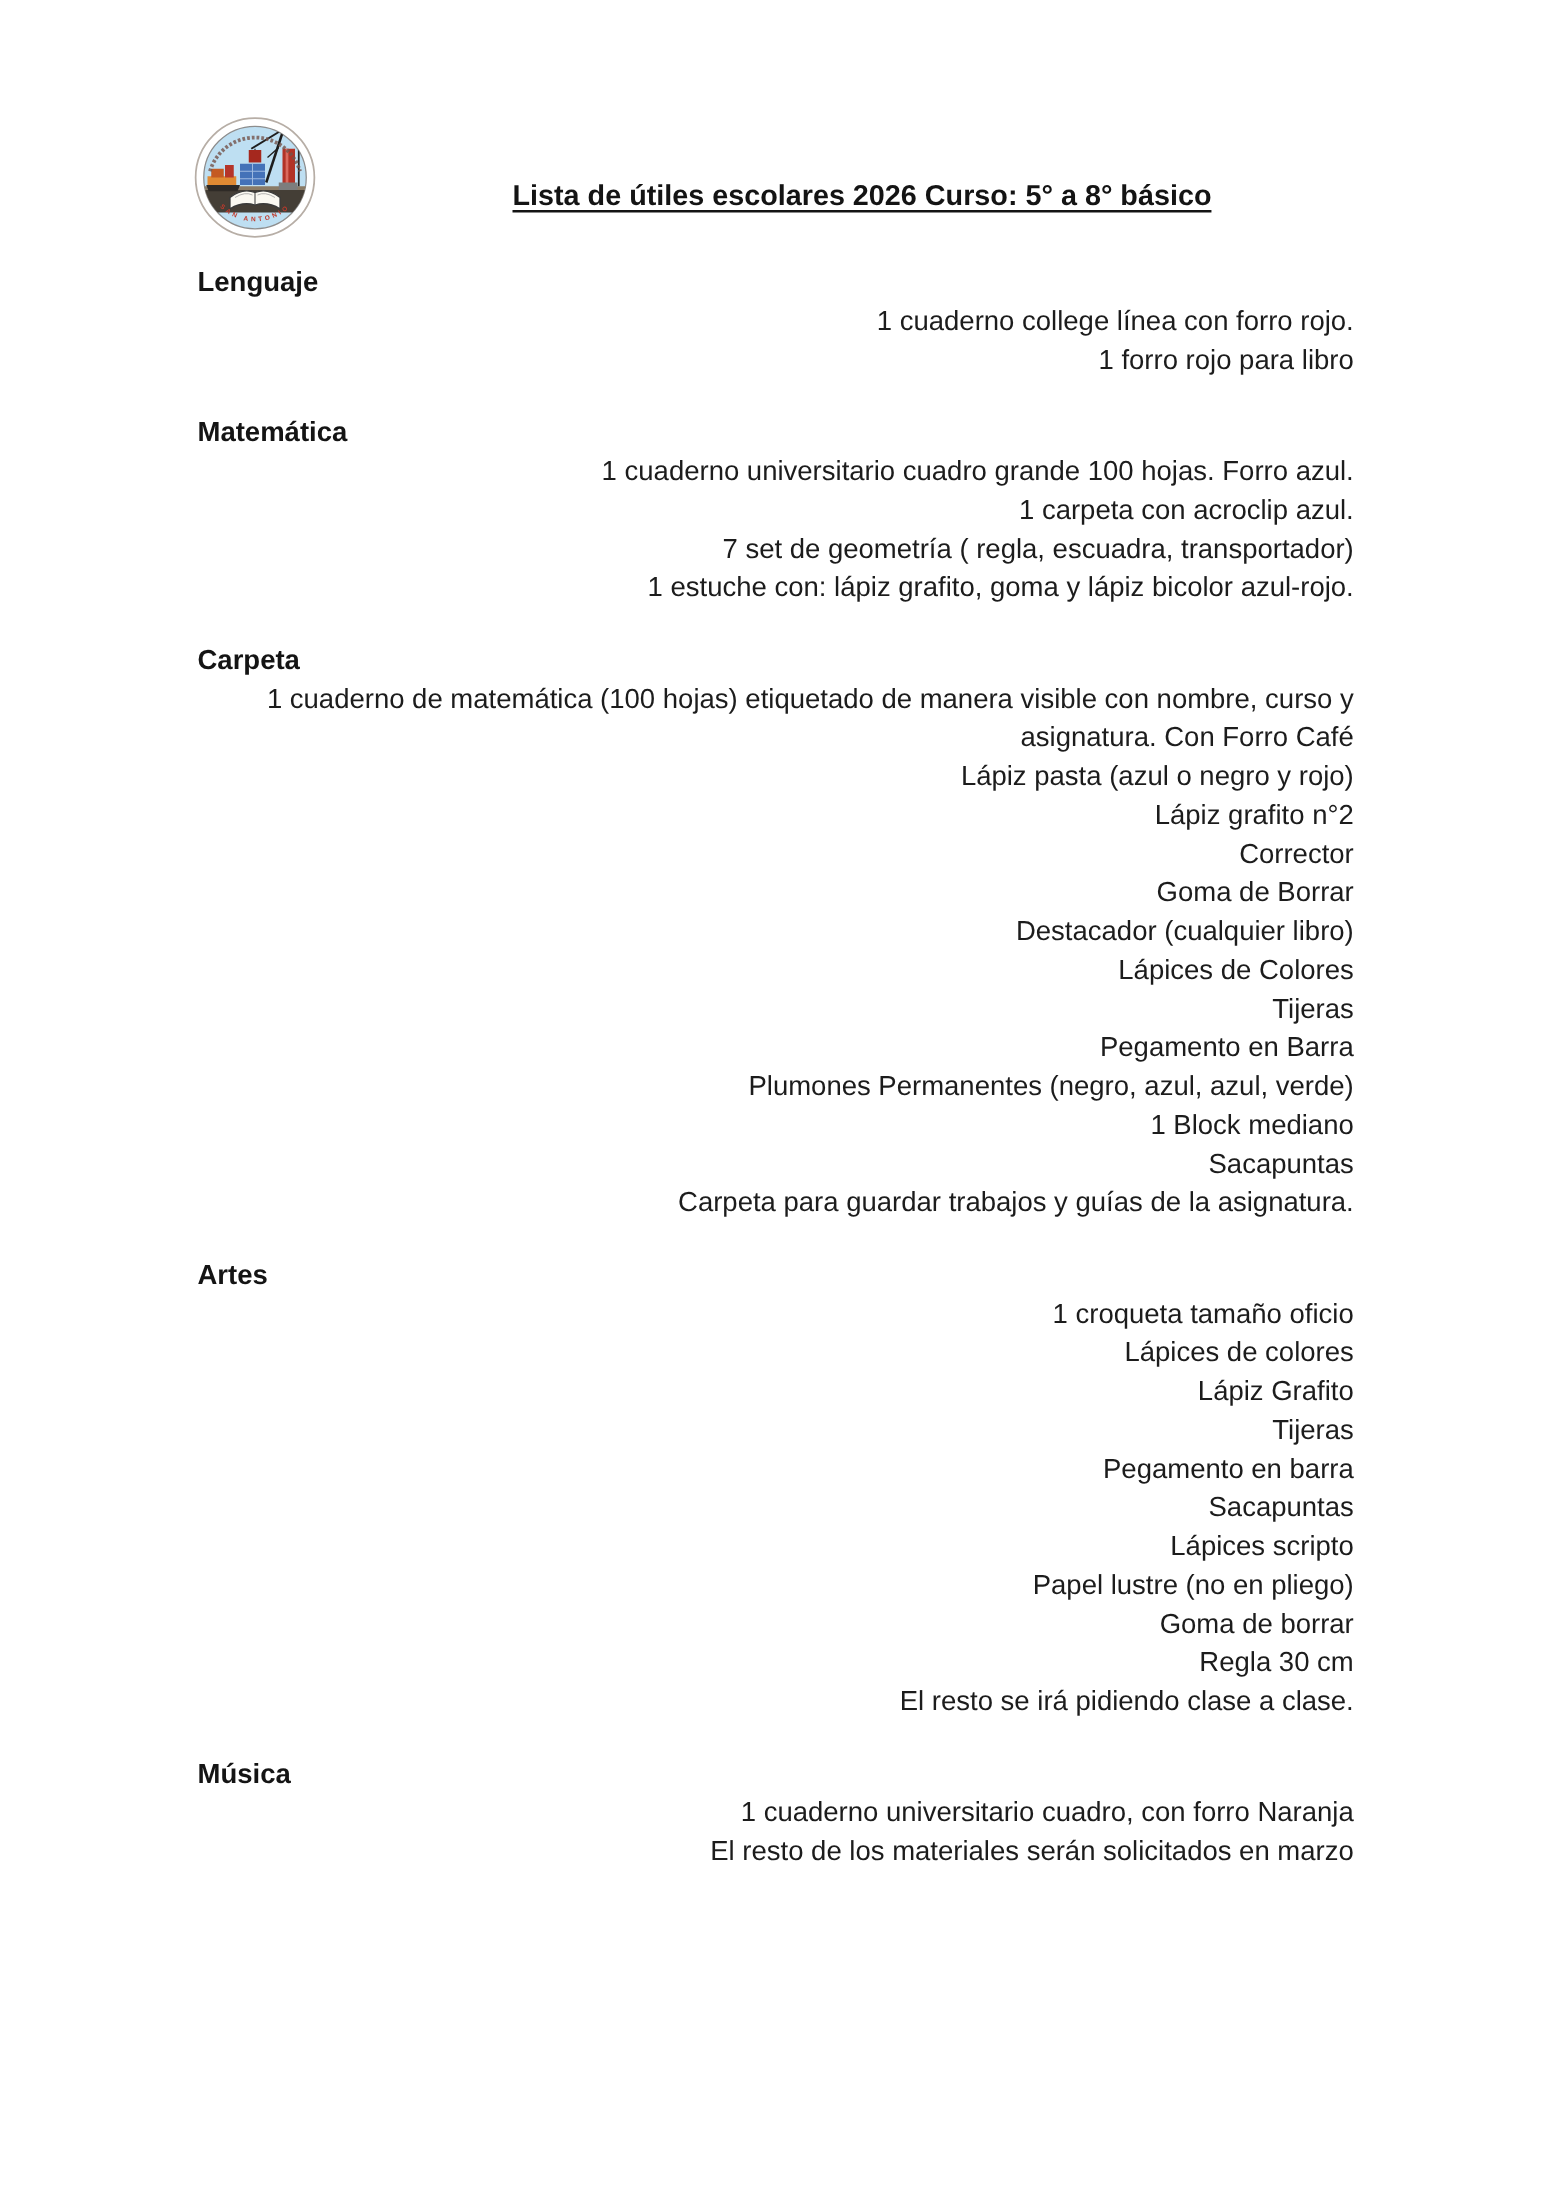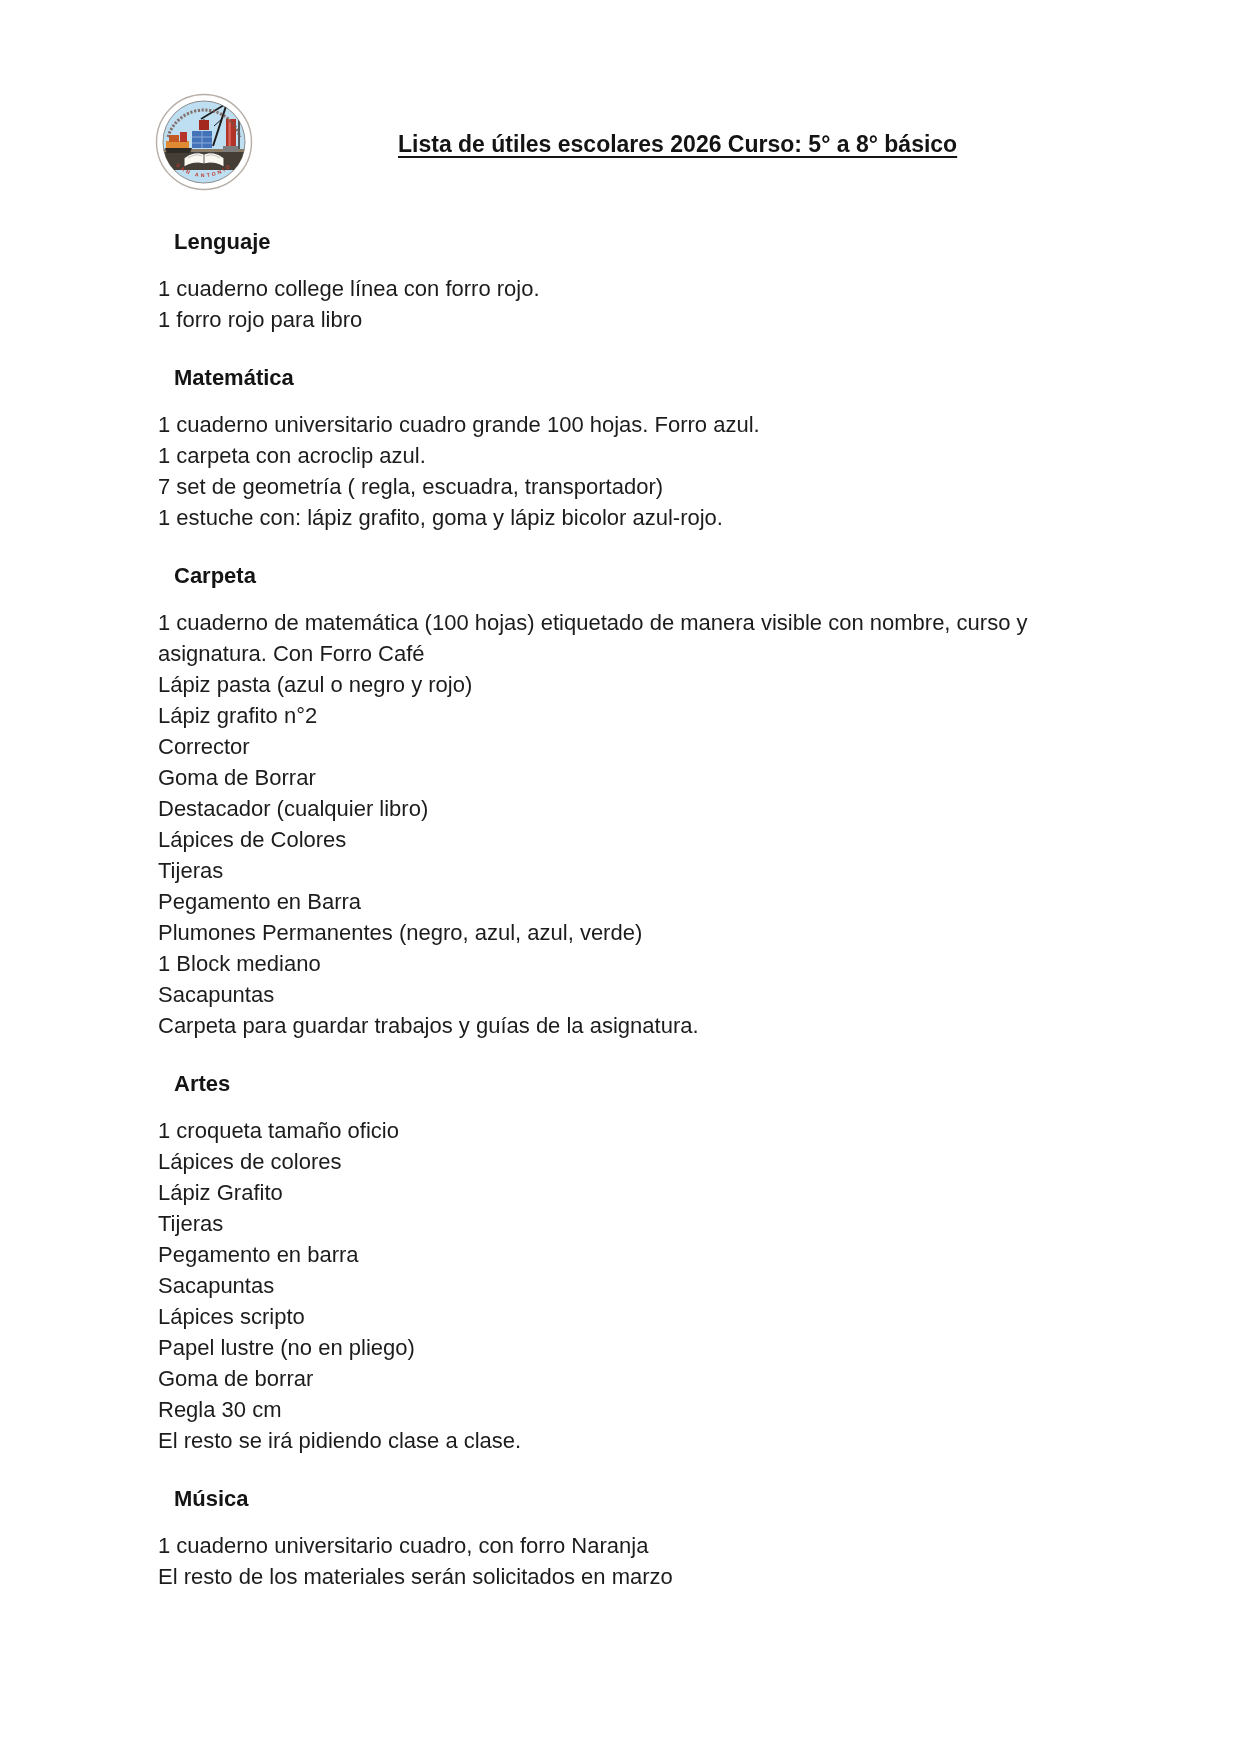--- a/index.html
+++ b/index.html
@@ -19,50 +19,51 @@
     position: absolute;
     left: 154px;
     top: 92px;
     width: 100px;
     height: 100px;
   }
   .doc-title {
     position: absolute;
     left: 398px;
     top: 131px;
-    margin: 0;
+    margin: 12px;
     font-size: 23px;
     font-weight: bold;
     text-decoration: underline;
     text-underline-offset: 4px;
     white-space: nowrap;
     color: #141414;
     text-align: right;
   }
   .content {
     position: absolute;
     left: 158px;
     top: 210px;
     width: 925px;
     font-size: 22px;
     line-height: 31px;
   }
   .section + .section {
     margin-top: 27px;
   }
   .section h2 {
-    margin: 16px;
+    margin: 0;
     font-size: 22px;
     line-height: 31px;
     font-weight: bold;
     color: #141414;
   }
   .section p.item {
     margin: 0;
     font-weight: normal;
+    text-align: right;
   }
 </style>
 </head>
 <body>
 
 <div class="logo">
   <svg viewBox="0 0 100 100" width="100" height="100">
     <defs>
       <clipPath id="crestClip">
           <circle cx="50" cy="50" r="41"></circle>

